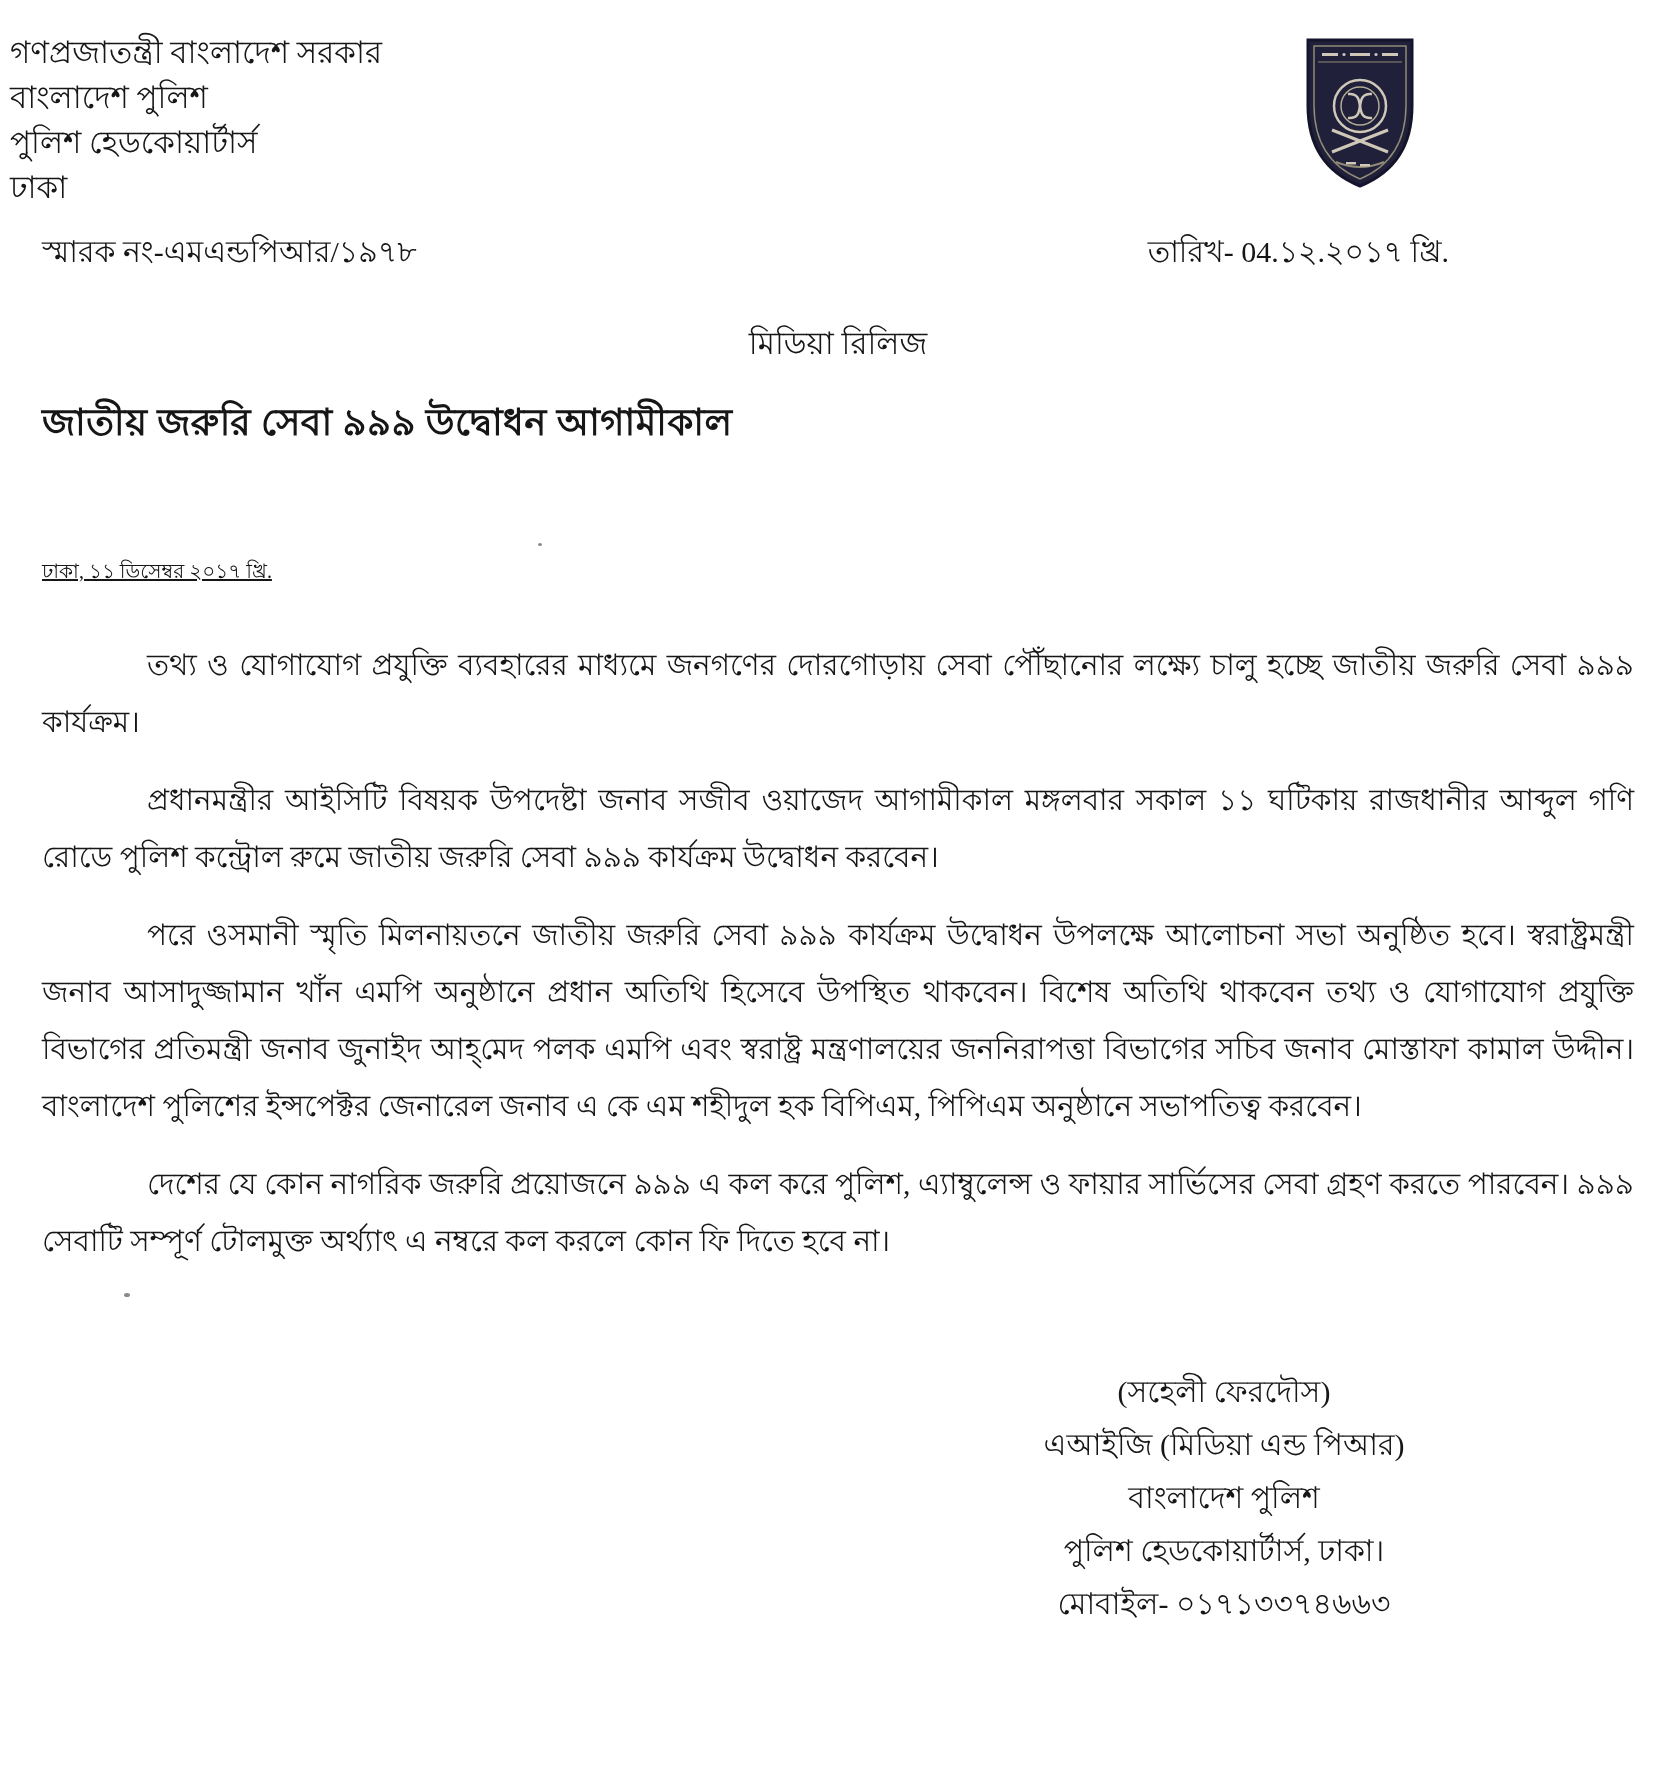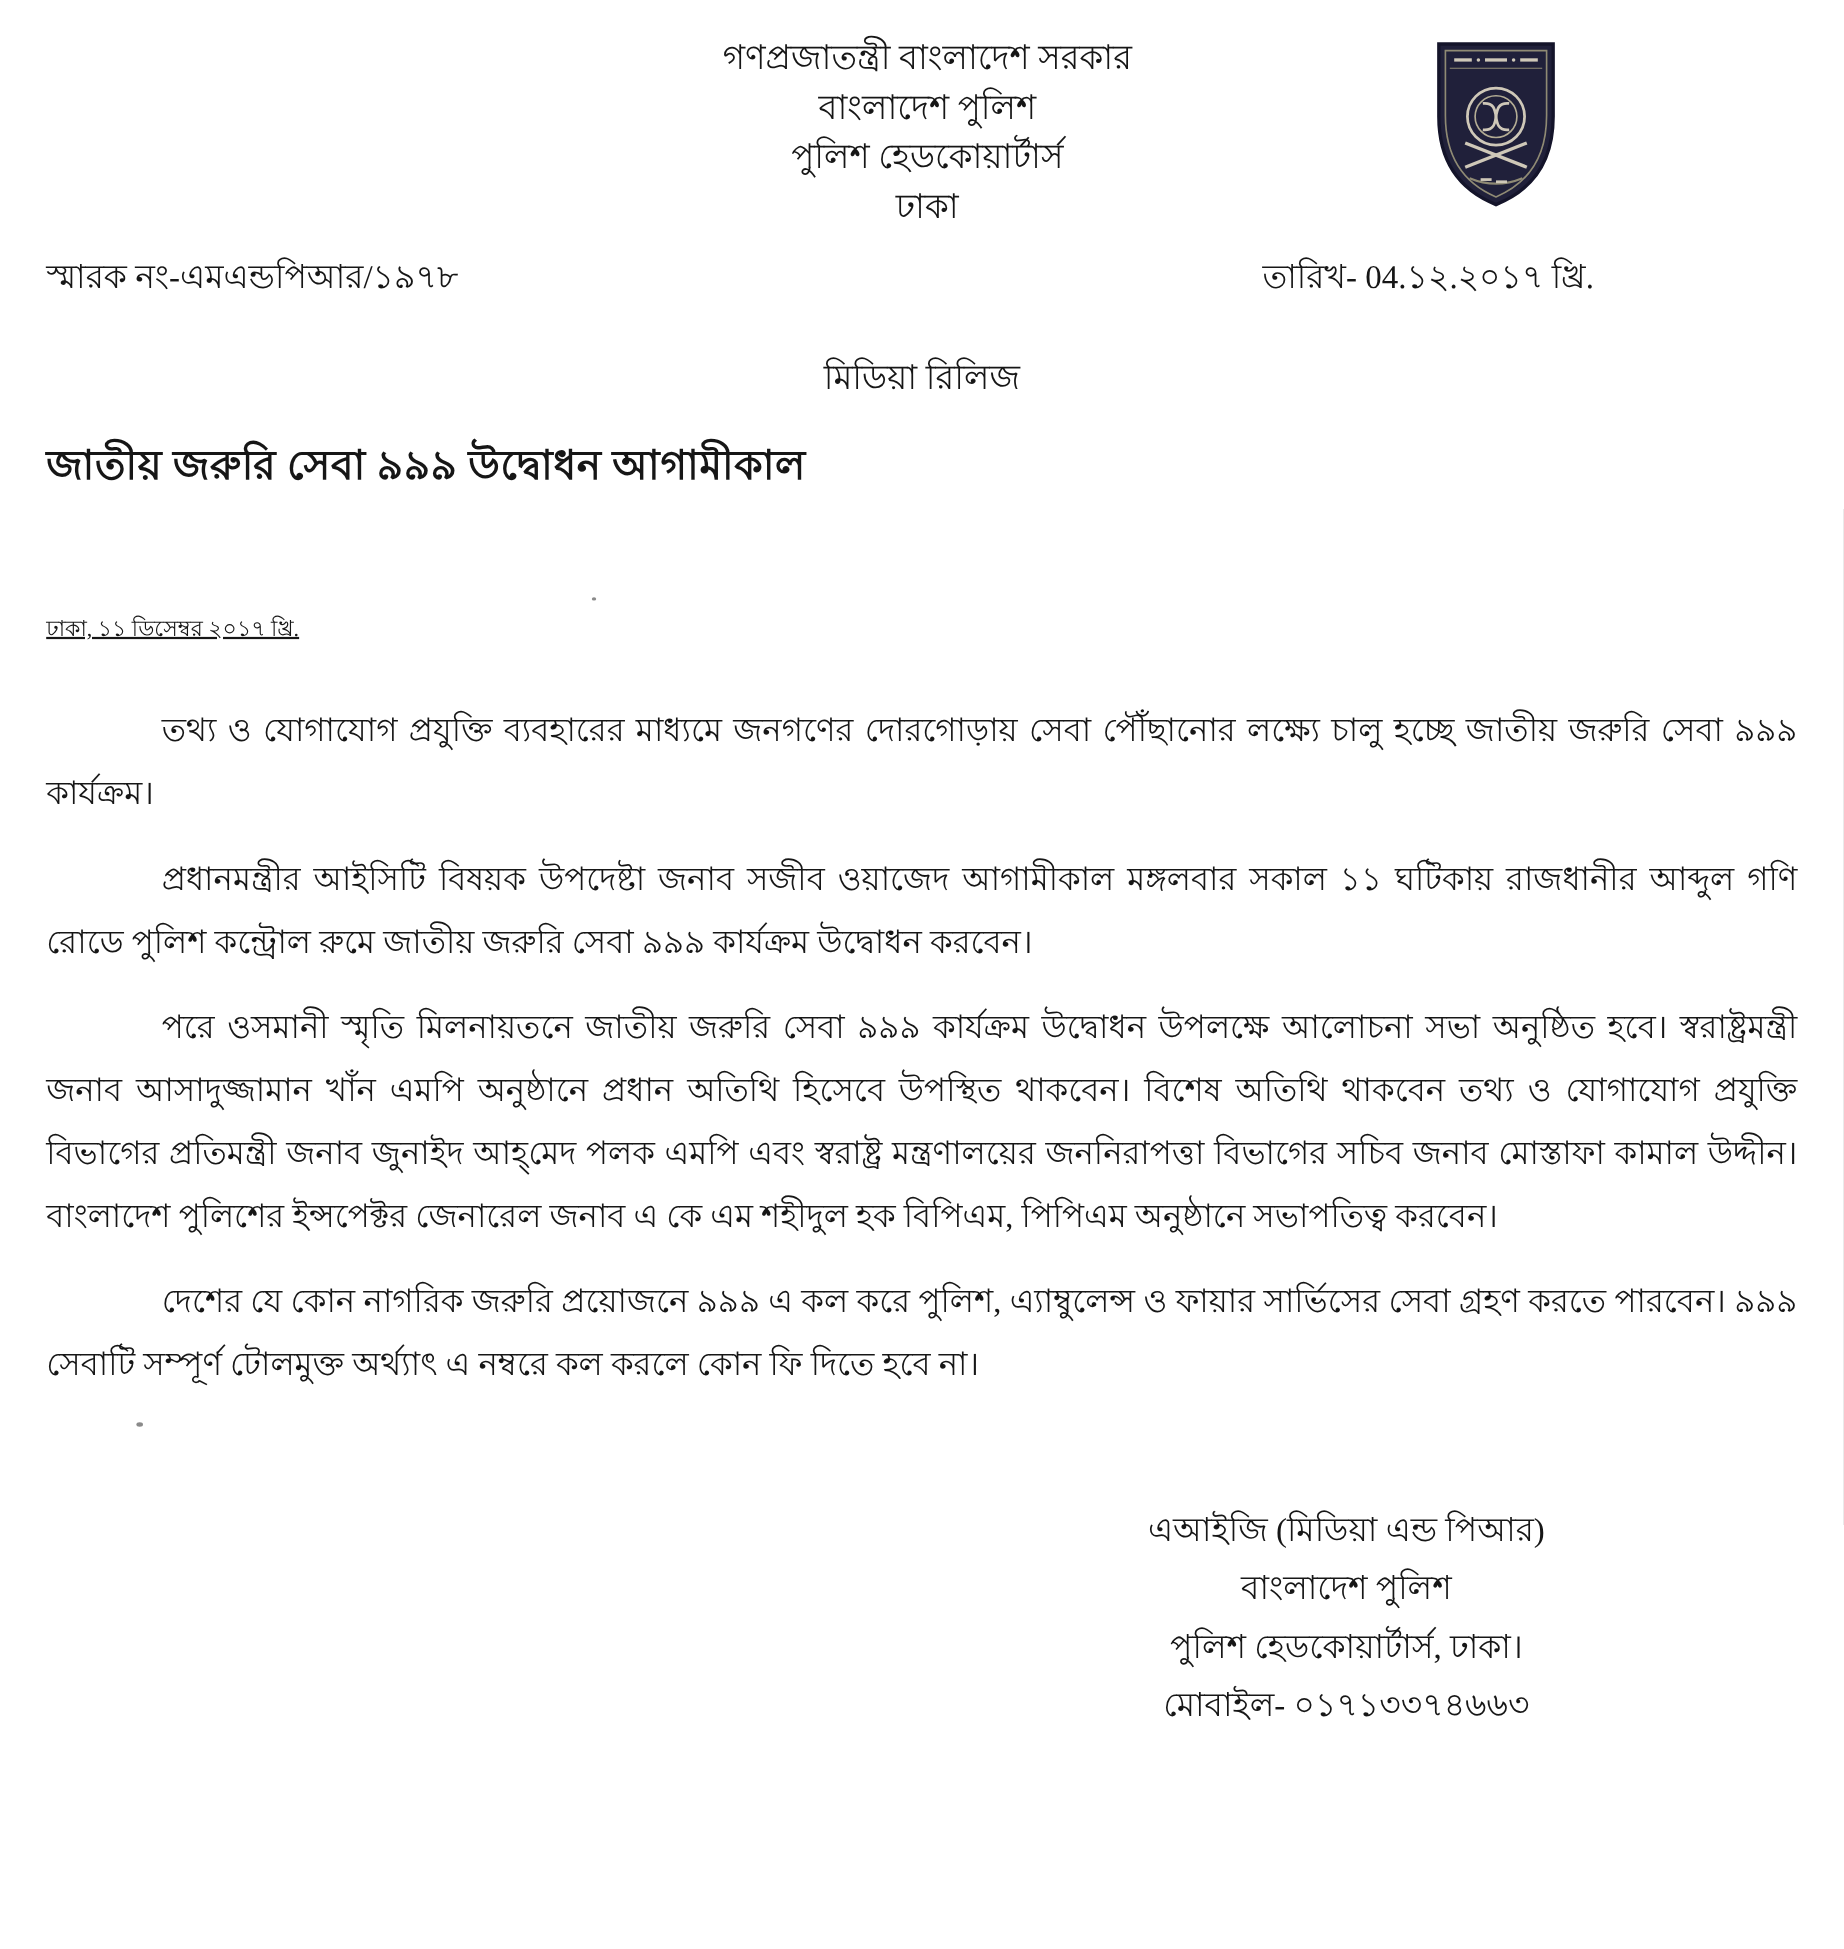--- a/index.html
+++ b/index.html
@@ -8,21 +8,21 @@
     width:1676px; height:1772px;
     margin:0 auto;
     background:#ffffff;
     font-family:"Liberation Serif","DejaVu Serif",serif;
     color:#161616;
     overflow:hidden;
   }
   .content { padding:0 42px; }
 
   .header-center {
-    text-align:center;
+    text-align:left;
     padding-top:30px;
     font-size:31px;
     line-height:45px;
     padding-left:10px;
   }
   .header-center div { white-space:nowrap; }
 
   .logo-left  { position:absolute; left:93px;  top:40px; width:142px; height:142px; }
   .logo-right { position:absolute; left:1302px; top:34px; width:116px; height:158px; }
 
@@ -120,20 +120,21 @@
     <div class="dateline">ঢাকা, ১১ ডিসেম্বর ২০১৭ খ্রি.</div>
 
     <div class="body-text">
       <p class="first">তথ্য ও যোগাযোগ প্রযুক্তি ব্যবহারের মাধ্যমে জনগণের দোরগোড়ায় সেবা পৌঁছানোর লক্ষ্যে চালু হচ্ছে জাতীয় জরুরি সেবা ৯৯৯ কার্যক্রম।</p>
       <p>প্রধানমন্ত্রীর আইসিটি বিষয়ক উপদেষ্টা জনাব সজীব ওয়াজেদ আগামীকাল মঙ্গলবার সকাল ১১ ঘটিকায় রাজধানীর আব্দুল গণি রোডে পুলিশ কন্ট্রোল রুমে জাতীয় জরুরি সেবা ৯৯৯ কার্যক্রম উদ্বোধন করবেন।</p>
       <p>পরে ওসমানী স্মৃতি মিলনায়তনে জাতীয় জরুরি সেবা ৯৯৯ কার্যক্রম উদ্বোধন উপলক্ষে আলোচনা সভা অনুষ্ঠিত হবে। স্বরাষ্ট্রমন্ত্রী জনাব আসাদুজ্জামান খাঁন এমপি অনুষ্ঠানে প্রধান অতিথি হিসেবে উপস্থিত থাকবেন। বিশেষ অতিথি থাকবেন তথ্য ও যোগাযোগ প্রযুক্তি বিভাগের প্রতিমন্ত্রী জনাব জুনাইদ আহ্‌মেদ পলক এমপি এবং স্বরাষ্ট্র মন্ত্রণালয়ের জননিরাপত্তা বিভাগের সচিব জনাব মোস্তাফা কামাল উদ্দীন। বাংলাদেশ পুলিশের ইন্সপেক্টর জেনারেল জনাব এ কে এম শহীদুল হক বিপিএম, পিপিএম অনুষ্ঠানে সভাপতিত্ব করবেন।</p>
       <p>দেশের যে কোন নাগরিক জরুরি প্রয়োজনে ৯৯৯ এ কল করে পুলিশ, এ্যাম্বুলেন্স ও ফায়ার সার্ভিসের সেবা গ্রহণ করতে পারবেন। ৯৯৯ সেবাটি সম্পূর্ণ টোলমুক্ত অর্থ্যাৎ এ নম্বরে কল করলে কোন ফি দিতে হবে না।</p>
     </div>
 
     <div class="signature">
+      <div>(সহেলী ফেরদৌস)</div>
       <div>এআইজি (মিডিয়া এন্ড পিআর)</div>
       <div>বাংলাদেশ পুলিশ</div>
       <div>পুলিশ হেডকোয়ার্টার্স, ঢাকা।</div>
       <div>মোবাইল- ০১৭১৩৩৭৪৬৬৩</div>
     </div>
 
   </div>
 
   <div class="speck speck-a"></div>
   <div class="speck speck-b"></div>

